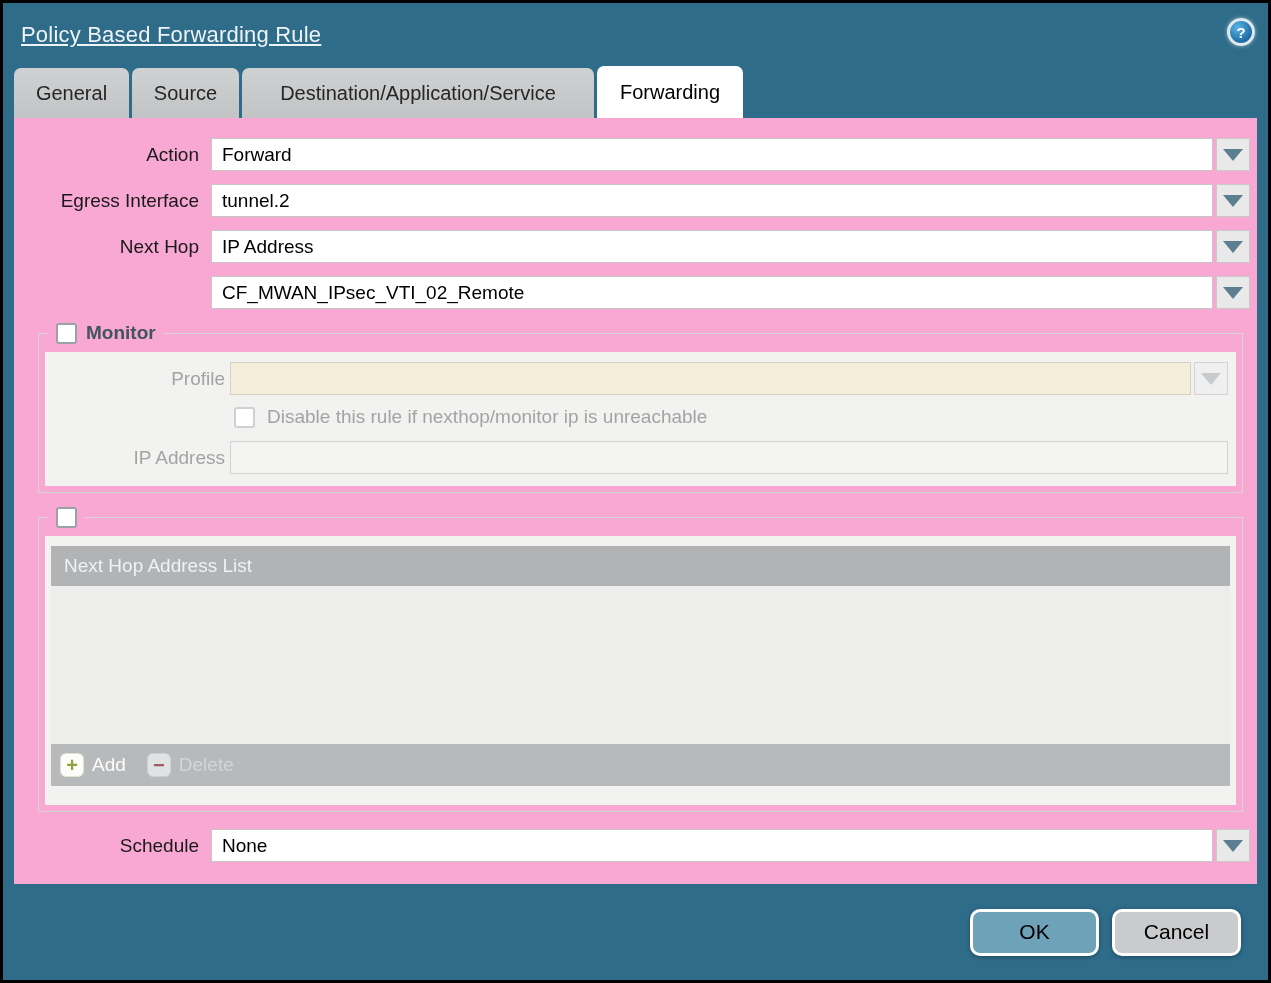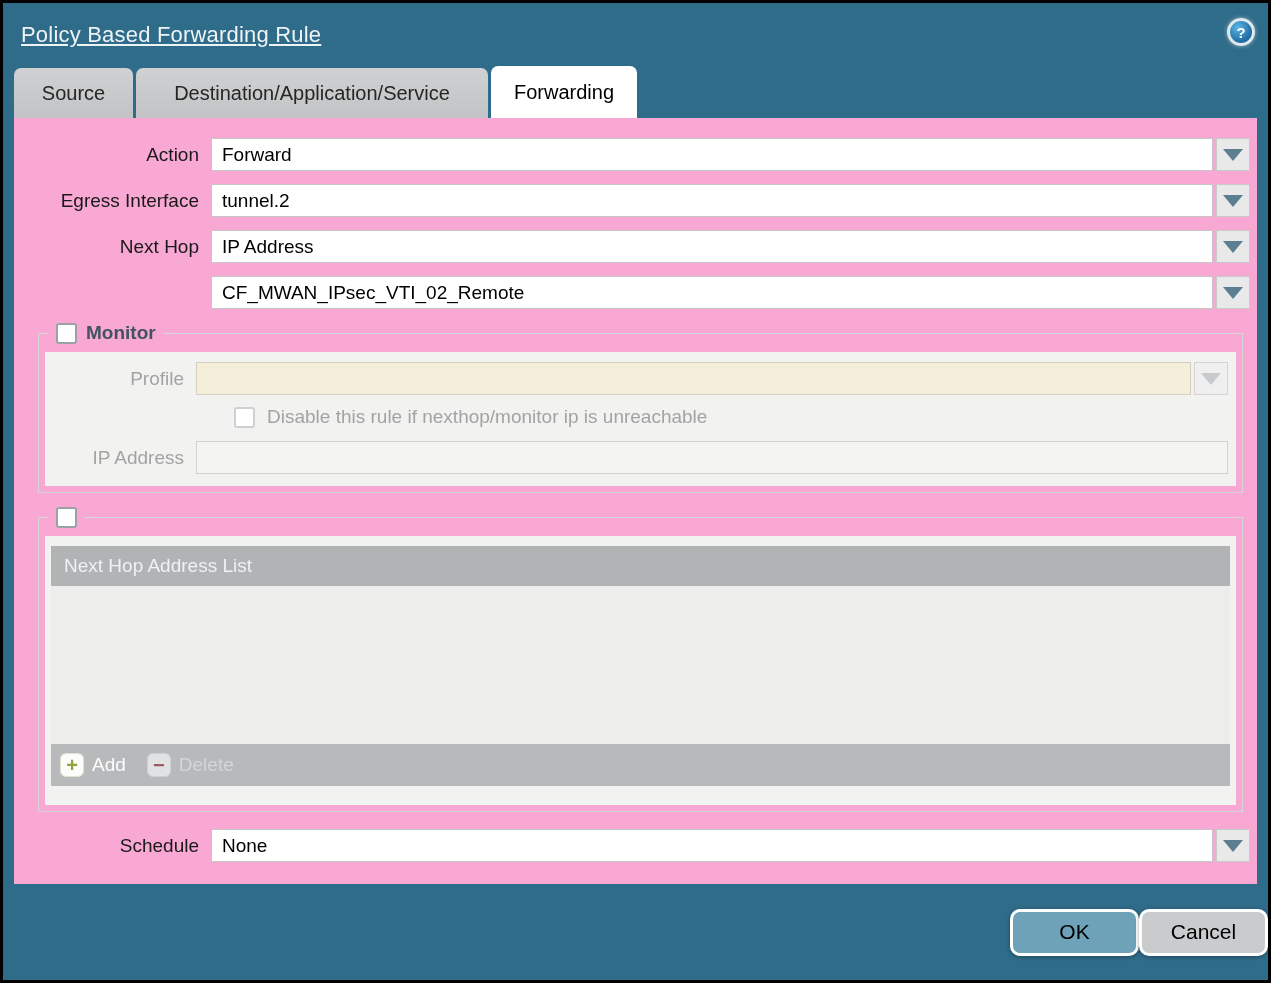--- a/index.html
+++ b/index.html
@@ -12,21 +12,21 @@
   .title-bar h1 { font-size:22px; font-weight:400; color:#eef3f6; letter-spacing:0.2px;text-decoration:underline; }
   .help-icon { position:absolute; right:13px; top:15px; width:28px; height:28px; border-radius:50%;
     background:radial-gradient(circle at 35% 30%, #5cb4e4, #1d6ca3 70%); border:3px solid #dfe9ee;
     color:#fff; font-size:15px; font-weight:bold; display:flex; align-items:center; justify-content:center;
     box-shadow:0 0 4px rgba(255,255,255,0.5); cursor:pointer; }
 
   
   .tab-row { height:52px; display:flex; align-items:flex-end; padding-left:11px; gap:3px; }
   .tab { height:50px; background:linear-gradient(#d0d1d2, #c2c3c4); border-radius:7px 7px 0 0;
     display:flex; align-items:center; justify-content:center; font-size:20px; color:#262626; cursor:pointer; }
-  .tab.t0 { width:115px; } .tab.t1 { width:119px; } .tab.t2 { width:352px; }
+  .tab.t0 { width:115px; } .tab.t1 { width:107px; } .tab.t2 { width:352px; }
   .tab.active { width:146px; height:52px; background:#fff; color:#000; }
 
   
   .panel { margin:0 11px; width:1243px; height:766px; background:#f9a8d4; padding-top:20px; overflow:hidden; }
 
   .form-row { display:flex; align-items:center; margin:0 7px 13px 0; }
   .form-label { width:197px; text-align:right; padding-right:12px; font-size:19px; color:#191919; flex:none; }
   .combo { flex:1; height:33px; border:1px solid #c6c6c6; background:#fff; font-size:19px; color:#000;
     padding:0 10px; display:flex; align-items:center; cursor:pointer; }
   .dd-btn { width:34px; height:33px; margin-left:3px; background:#e9e9e9; border:1px solid #c9c9c9;
@@ -37,21 +37,21 @@
 
   
   fieldset { margin:2px 14px 14px 24px; border:1px solid #d7d7d7; padding:8px 6px 6px 6px; }
   legend { display:flex; align-items:center; gap:9px; padding:0 7px; margin-left:4px; }
   .legend-text { font-size:19px; font-weight:bold; color:#42545f; }
   .checkbox { width:21px; height:21px; background:#fff; border:2px solid #9aa1a8; border-radius:3px; cursor:pointer; flex:none; }
   .checkbox.disabled { border-color:#cdd1d3; cursor:default; }
   .inner { background:#f2f2f1; padding:10px 0 12px 0; }
 
   .m-row { display:flex; align-items:center; margin:0 8px 11px 0; }
-  .m-label { width:151px; text-align:right; padding-right:12px; font-size:19px; color:#a3a3a3; flex:none; }
+  .m-label { width:185px; text-align:right; padding-right:5px; font-size:19px; color:#a3a3a3; flex:none; }
   .combo.cream { background:#f5eeda; border-color:#d6d0c1; cursor:default; }
   .dd-btn.disabled { background:#efefef; border-color:#d3d3d3; cursor:default; }
   .input-disabled { flex:1; height:33px; background:#f4f4f3; border:1px solid #d2d2d2; }
   .cb-row { display:flex; align-items:center; gap:12px; margin:0 0 13px 189px; }
   .cb-row span { font-size:19px; color:#a3a3a3; }
 
   
   .tbl { margin:0 2px; }
   .tbl-header { height:40px; background:#b1b3b5; display:flex; align-items:center; padding-left:13px;
     font-size:19px; color:#eff1f2; }
@@ -63,39 +63,40 @@
   .del-icon { background:#e0e2e3; border:1px solid #ced1d2; color:#9c5a5a; }
   .add-label { font-size:19px; color:#fdfdfd; cursor:pointer; }
   .del-label { font-size:19px; color:#d3d6d7; }
   .add-group, .del-group { display:flex; align-items:center; gap:8px; }
   .add-group { cursor:pointer; }
   .del-group { margin-left:12px; }
 
   .schedule-row { margin-top:17px; }
 
   
-  .footer { flex:1; display:flex; justify-content:flex-end; align-items:center; }
+  .footer { flex:1; display:flex; justify-content:flex-end; align-items:center; padding-right:27px; gap:13px; }
   .btn { width:129px; height:47px; border-radius:10px; border:3px solid #fff; font-size:21px; color:#000;
     display:flex; align-items:center; justify-content:center; cursor:pointer;
     box-shadow:0 1px 4px rgba(0,0,0,0.35); }
   .btn.ok { background:#6da2b8; }
   .btn.cancel { background:#c9cbcd; }
 </style>
 </head>
 <body>
 
 <div class="screen">
   <div class="dialog">
 
     <div class="title-bar">
       <h1>Policy Based Forwarding Rule</h1>
       <div class="help-icon">?</div>
     </div>
 
     <div class="tab-row">
+      <div class="tab t0">General</div>
       <div class="tab t1">Source</div>
       <div class="tab t2">Destination/Application/Service</div>
       <div class="tab active">Forwarding</div>
     </div>
 
     <div class="panel">
 
       <div class="form-row">
         <div class="form-label">Action</div>
         <div class="combo">Forward</div>

